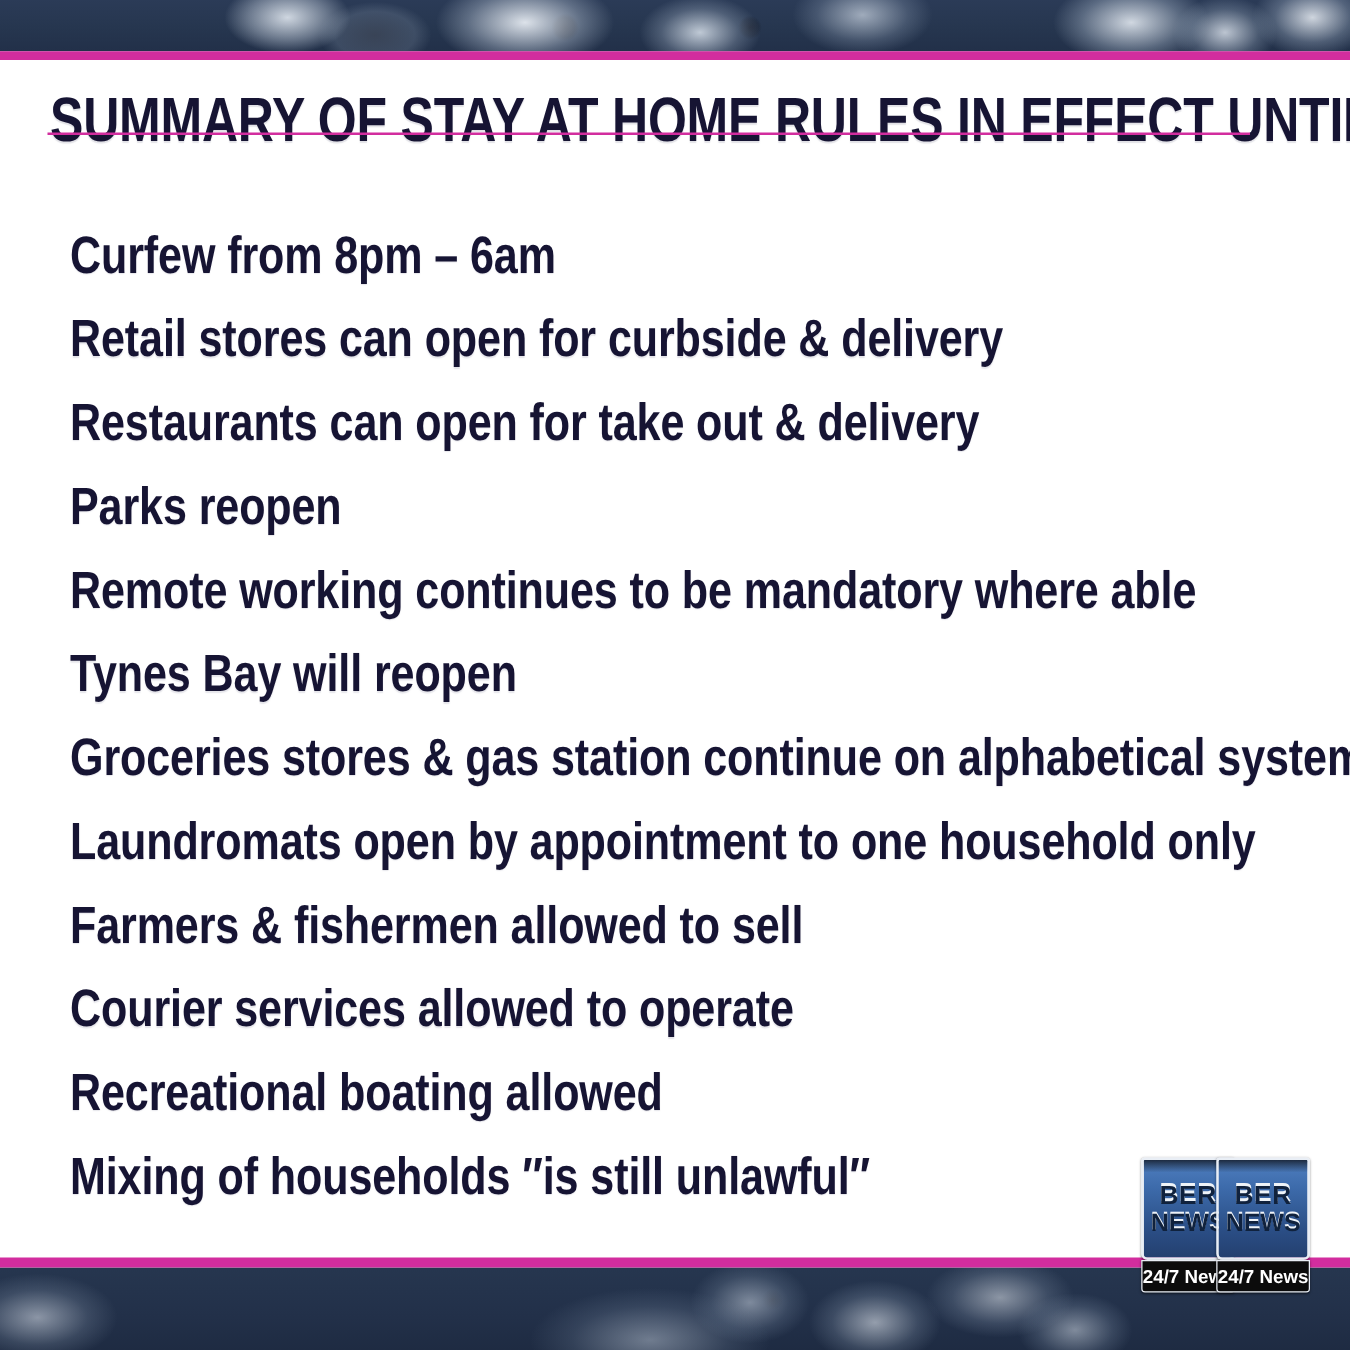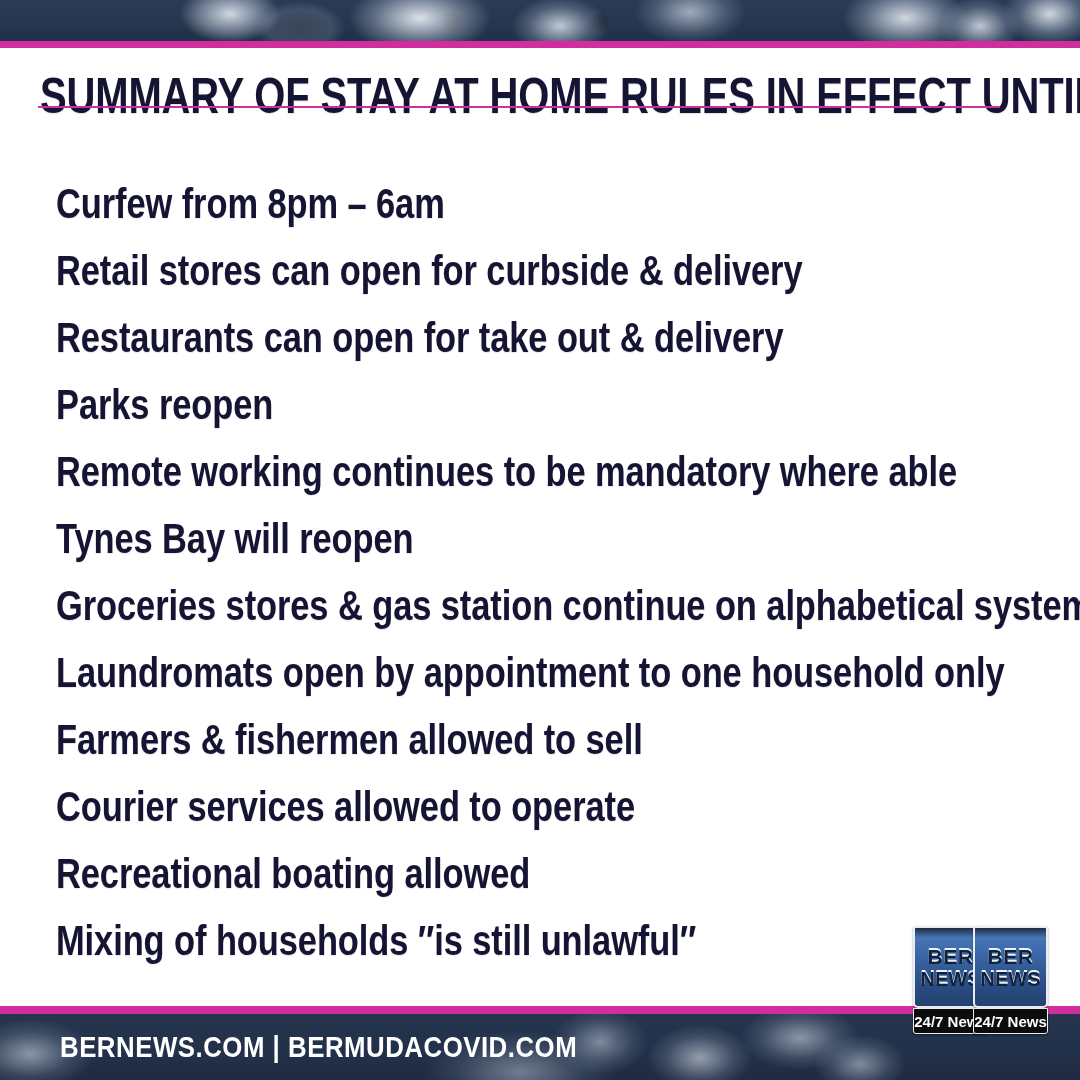--- a/index.html
+++ b/index.html
@@ -275,23 +275,20 @@
       <li class="rule-item">Courier services allowed to operate</li>
       <li class="rule-item">Recreational boating allowed</li>
       <li class="rule-item">Mixing of households ″is still unlawful″</li>
     </ul>
 
   </div>
 
   <div class="magenta-rule-bottom"></div>
   <div class="footer-band"></div>
 
-  <div class="footer-inner">
-    <div class="footer-text">BERNEWS.COM  |  BERMUDACOVID.COM</div>
-  </div>
 
   <div class="logo">
     <div class="logo-panel">
       <div class="logo-shield">
         <span class="logo-word">BER</span>
         <span class="logo-word small">NEWS</span>
       </div>
       <div class="logo-bar">
         <span class="logo-bar-text">24/7 News</span>
       </div>

